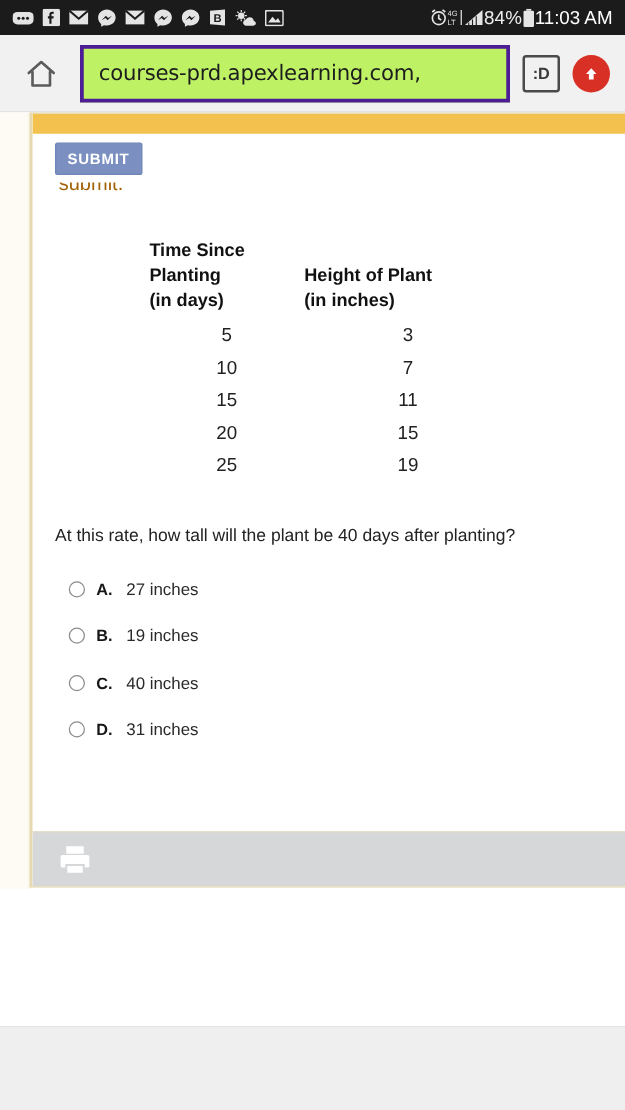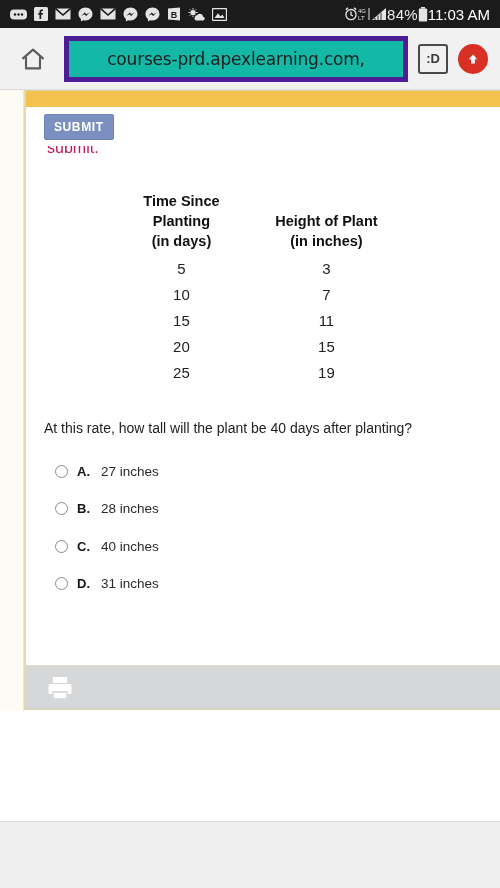--- a/index.html
+++ b/index.html
@@ -31,26 +31,25 @@
     background: #f1f1f1;
     display: flex; align-items: center;
     padding: 0 12px;
     gap: 10px;
     border-bottom: 1px solid #dcdcdc;
   }
   .home-btn { width: 42px; height: 42px; display: flex; align-items: center; justify-content: center; flex: 0 0 auto; }
   .urlbox {
     flex: 1 1 auto;
     height: 46px;
-    background: #14b8a6;
-    border: 5px solid #4c1d95;
+    background: #bef264;
+    border: 3px solid #4c1d95;
     display: flex; align-items: center;
     padding: 0 12px;
     overflow: hidden;
-    justify-content: center;
   }
   .urltext {
     font-family: "DejaVu Sans", sans-serif;
     font-size: 17px;
     color: #1d1d1d;
     white-space: nowrap;
     letter-spacing: -0.2px;
   }
   .emoji-btn {
     width: 30px; height: 30px;
@@ -109,21 +108,21 @@
   .clipped-word {
     margin-top: 6px;
     height: 15px;
     overflow: hidden;
     position: relative;
   }
   .clipped-word span {
     position: absolute;
     top: -7px; left: 3px;
     font-size: 16px;
-    color: #be185d;
+    color: #a16207;
   }
 
   .prompt {
     margin-top: 26px;
     font-size: 16.5px;
     line-height: 1.45;
     color: #222222;
     max-width: 452px;
   }
 
@@ -133,21 +132,21 @@
     border-collapse: collapse;
     width: 290px;
   }
   .dtable th {
     font-size: 14.5px;
     font-weight: bold;
     color: #111111;
     line-height: 1.38;
     padding-bottom: 4px;
     vertical-align: bottom;
-    text-align: center;
+    text-align: left;
   }
   .dtable td {
     font-size: 15px;
     color: #222222;
     text-align: center;
     padding: 4.5px 0;
   }
   .th-line { display: block; }
 
   .question {
@@ -402,21 +401,21 @@
 
       <div class="options">
         <div class="option">
           <span class="radio"></span>
           <span class="opt-letter">A.</span>
           <span class="opt-text">27 inches</span>
         </div>
         <div class="option">
           <span class="radio"></span>
           <span class="opt-letter">B.</span>
-          <span class="opt-text">28 inches</span>
+          <span class="opt-text">19 inches</span>
         </div>
         <div class="option">
           <span class="radio"></span>
           <span class="opt-letter">C.</span>
           <span class="opt-text">40 inches</span>
         </div>
         <div class="option">
           <span class="radio"></span>
           <span class="opt-letter">D.</span>
           <span class="opt-text">31 inches</span>

